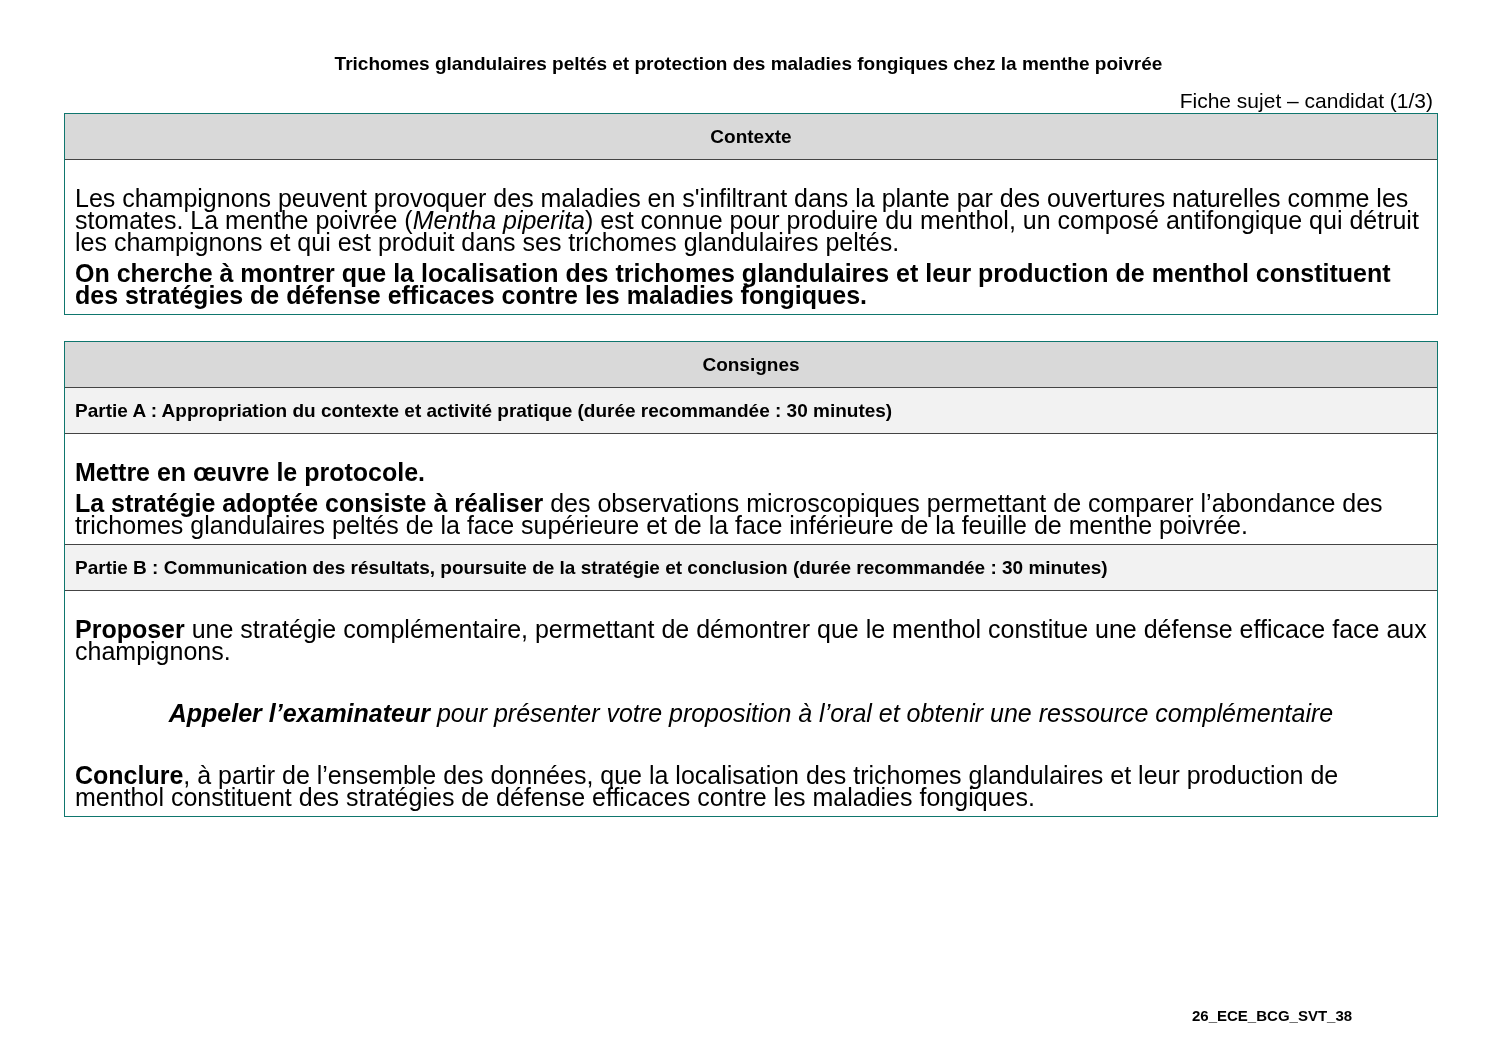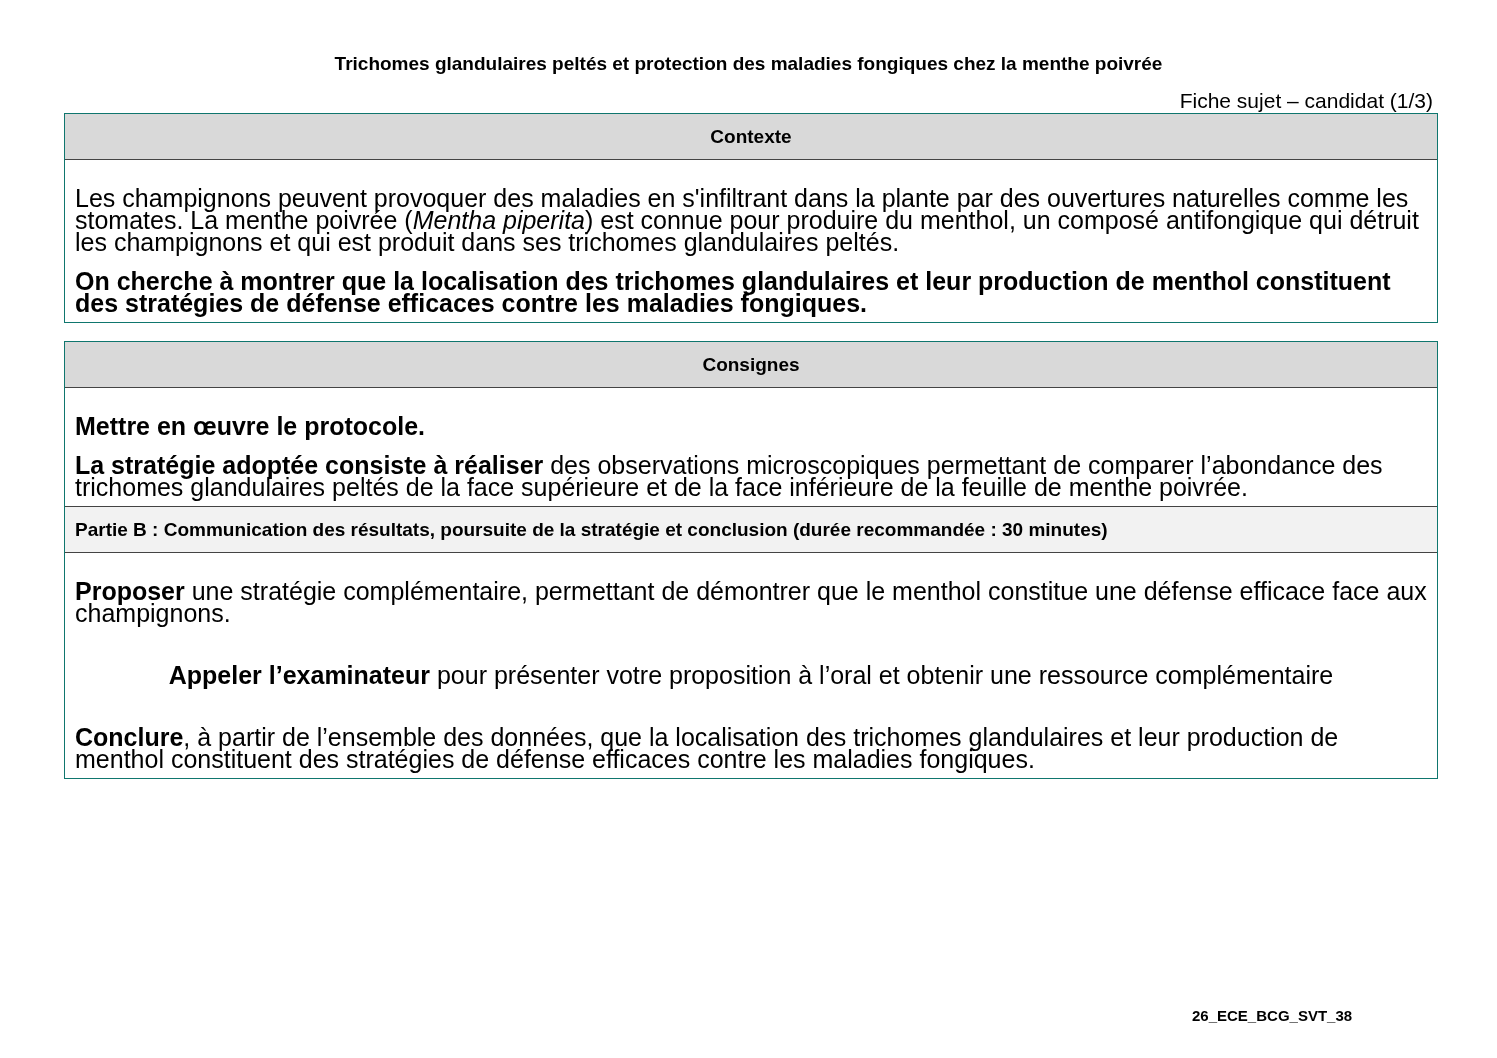--- a/index.html
+++ b/index.html
@@ -6,42 +6,43 @@
   body { width:1497px; height:1058px; position:relative; font-family:"Liberation Sans", sans-serif; color:#000; overflow:hidden; }
   .title { position:absolute; top:53px; left:0; width:1497px; text-align:center; font-weight:bold; font-size:19px; }
   .subtitle { position:absolute; top:89px; right:64px; font-size:21px; }
   .box { position:absolute; left:64px; width:1372px; border:1px solid #0f766e; background:#fff; }
   .box1 { top:113px; }
   .box2 { top:341px; }
   .hdr { background:#d9d9d9; text-align:center; font-weight:bold; font-size:19px; height:45px; line-height:45px; border-bottom:1px solid #444; }
   .sub { background:#f2f2f2; font-weight:bold; font-size:19px; height:45px; line-height:45px; border-bottom:1px solid #444; padding-left:10px; }
   .cell { padding:27px 10px 8px 10px; font-size:25px; line-height:22px; }
   .cell p { margin:0; }
-  .cell p + p { margin-top:17px; }
+  .cell p + p { margin-top:9px; }
   .cellB p + p { margin-top:40px; }
-  .cellB .center { text-align:center; }
+  .cellB .center { text-align:center; font-style:italic; }
   .footer { position:absolute; top:1007px; left:1192px; font-weight:bold; font-size:15px; }
   .bordered-bottom { border-bottom:1px solid #444; }
 </style>
 </head>
 <body>
 
 <div class="title">Trichomes glandulaires peltés et protection des maladies fongiques chez la menthe poivrée</div>
 <div class="subtitle">Fiche sujet – candidat (1/3)</div>
 
 <div class="box box1">
   <div class="hdr">Contexte</div>
   <div class="cell">
     <p><span>Les champignons peuvent provoquer des maladies en s'infiltrant dans la plante par des ouvertures naturelles comme les stomates. La menthe poivrée (</span><i>Mentha piperita</i><span>) est connue pour produire du menthol, un composé antifongique qui détruit les champignons et qui est produit dans ses trichomes glandulaires peltés.</span></p>
     <p><b>On cherche à montrer que la localisation des trichomes glandulaires et leur production de menthol constituent des stratégies de défense efficaces contre les maladies fongiques.</b></p>
   </div>
 </div>
 
 <div class="box box2">
   <div class="hdr">Consignes</div>
+  <div class="sub">Partie A : Appropriation du contexte et activité pratique (durée recommandée : 30 minutes)</div>
   <div class="cell bordered-bottom">
     <p><b>Mettre en œuvre le protocole.</b></p>
     <p><b>La stratégie adoptée consiste à réaliser</b><span> des observations microscopiques permettant de comparer l’abondance des trichomes glandulaires peltés de la face supérieure et de la face inférieure de la feuille de menthe poivrée.</span></p>
   </div>
   <div class="sub">Partie B : Communication des résultats, poursuite de la stratégie et conclusion (durée recommandée : 30 minutes)</div>
   <div class="cell cellB">
     <p><b>Proposer</b><span> une stratégie complémentaire, permettant de démontrer que le menthol constitue une défense efficace face aux champignons.</span></p>
     <p class="center"><b>Appeler l’examinateur</b><span> pour présenter votre proposition à l’oral et obtenir une ressource complémentaire</span></p>
     <p><b>Conclure</b><span>, à partir de l’ensemble des données, que la localisation des trichomes glandulaires et leur production de menthol constituent des stratégies de défense efficaces contre les maladies fongiques.</span></p>
   </div>

